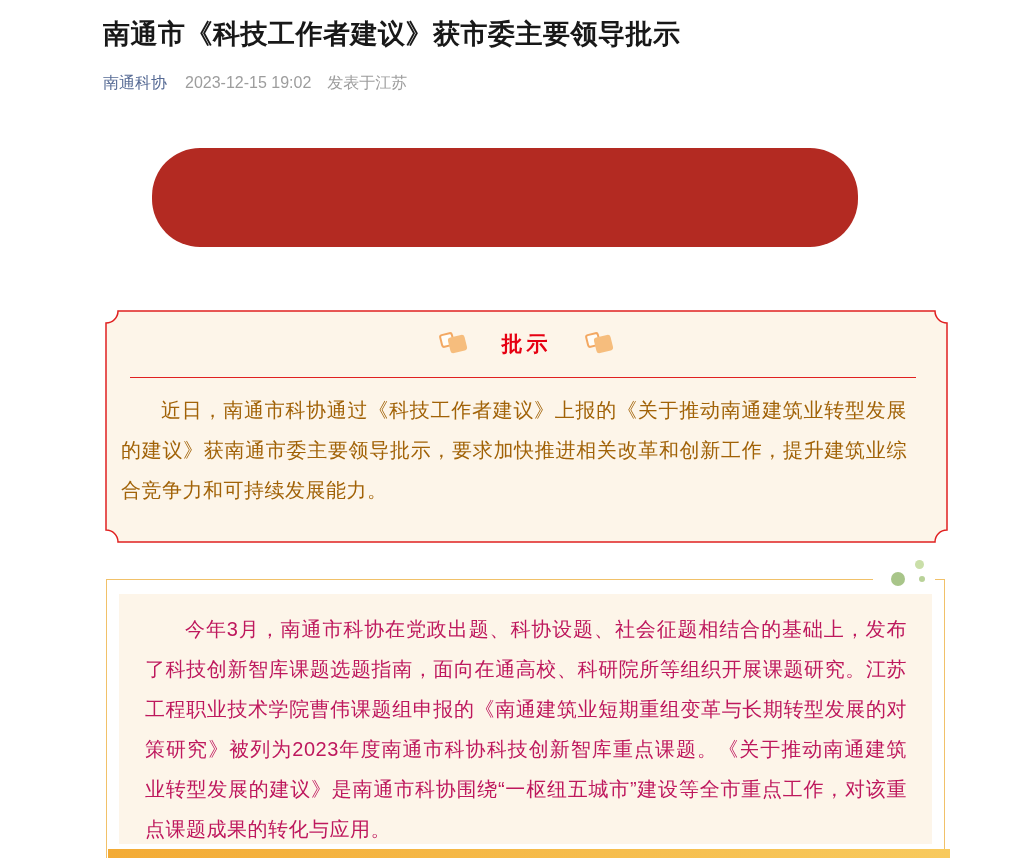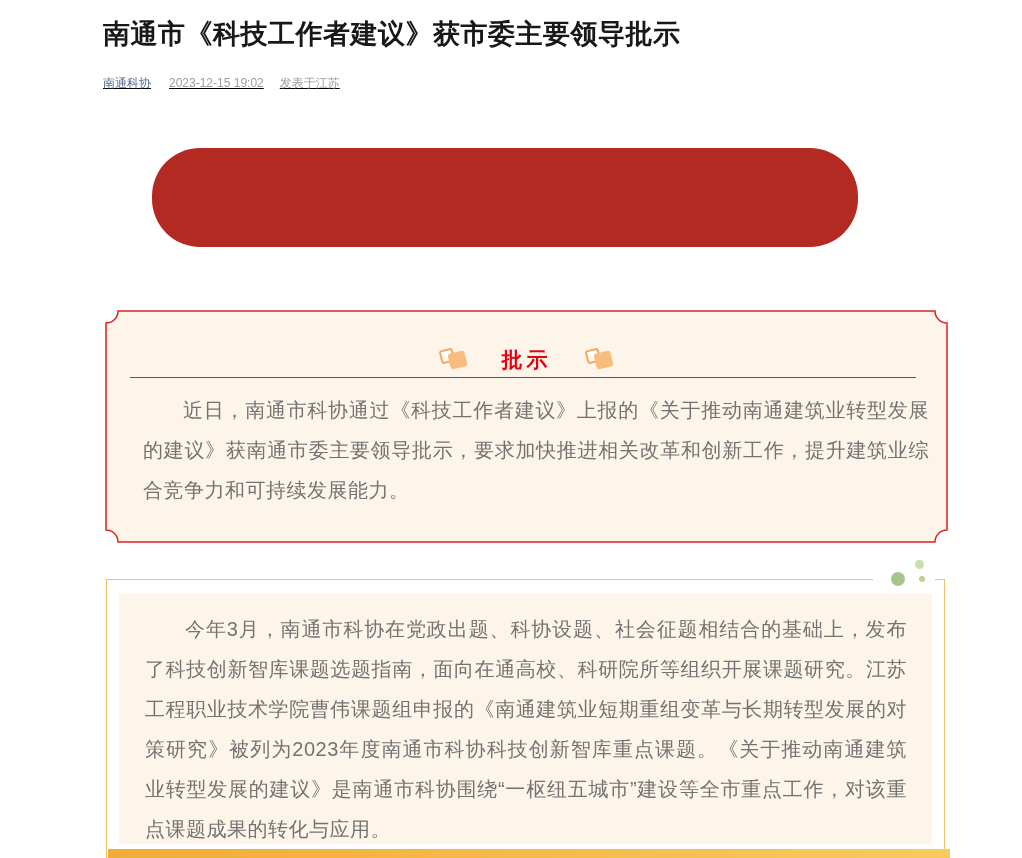--- a/index.html
+++ b/index.html
@@ -20,24 +20,23 @@
     width: 845px;
     font-size: 27px;
     font-weight: bold;
     color: #181818;
     letter-spacing: 0.5px;
     line-height: 36px;
   }
   .byline {
     position: absolute;
     left: 103px; top: 72px;
-    font-size: 12px;
+    font-size: 16px;
     line-height: 22px;
     white-space: nowrap;
-    text-decoration: underline;
   }
   .byline .account { color: #576b95; margin-right: 18px; cursor: pointer; }
   .byline .time { color: #9d9d9d; margin-right: 16px; }
   .byline .location { color: #9d9d9d; }
 
   
   .banner {
     position: absolute;
     left: 152px; top: 148px;
     width: 706px; height: 99px;
@@ -51,21 +50,21 @@
     left: 105px; top: 310px;
     width: 843px; height: 233px;
   }
   .card1 svg.ticket {
     position: absolute;
     left: 0; top: 0;
     width: 843px; height: 233px;
   }
   .card1-header {
     position: absolute;
-    left: 0; top: 36px;
+    left: 0; top: 20px;
     width: 100%;
     display: flex;
     justify-content: center;
     align-items: center;
     gap: 32px;
   }
   .card1-heading {
     font-size: 21px;
     font-weight: bold;
     color: #e60012;
@@ -88,25 +87,25 @@
     transform: rotate(-14deg);
   }
   .card1-divider {
     position: absolute;
     left: 25px; top: 67px;
     width: 786px;
     border-top: 1px solid #e02020;
   }
   .card1-text {
     position: absolute;
-    left: 38px; top: 80px;
+    left: 16px; top: 80px;
     width: 786px;
     font-size: 20px;
     line-height: 40px;
-    color: #737373;
+    color: #a16207;
     text-align: justify;
     text-indent: 2em;
     letter-spacing: 0.5px;
   }
 
   
   .card2 {
     position: absolute;
     left: 106px; top: 579px;
     width: 839px; height: 300px;
@@ -118,21 +117,21 @@
     left: 12px; top: 14px;
     width: 813px; height: 250px;
     background: #fdf5e9;
   }
   .card2-text {
     position: absolute;
     left: 26px; top: 15px;
     width: 762px;
     font-size: 20px;
     line-height: 40px;
-    color: #737373;
+    color: #be185d;
     text-align: justify;
     text-indent: 2em;
     letter-spacing: 0.5px;
   }
   .dots-decor {
     position: absolute;
     left: 766px; top: -22px;
     width: 64px; height: 34px;
   }
   .dots-decor .gap {

